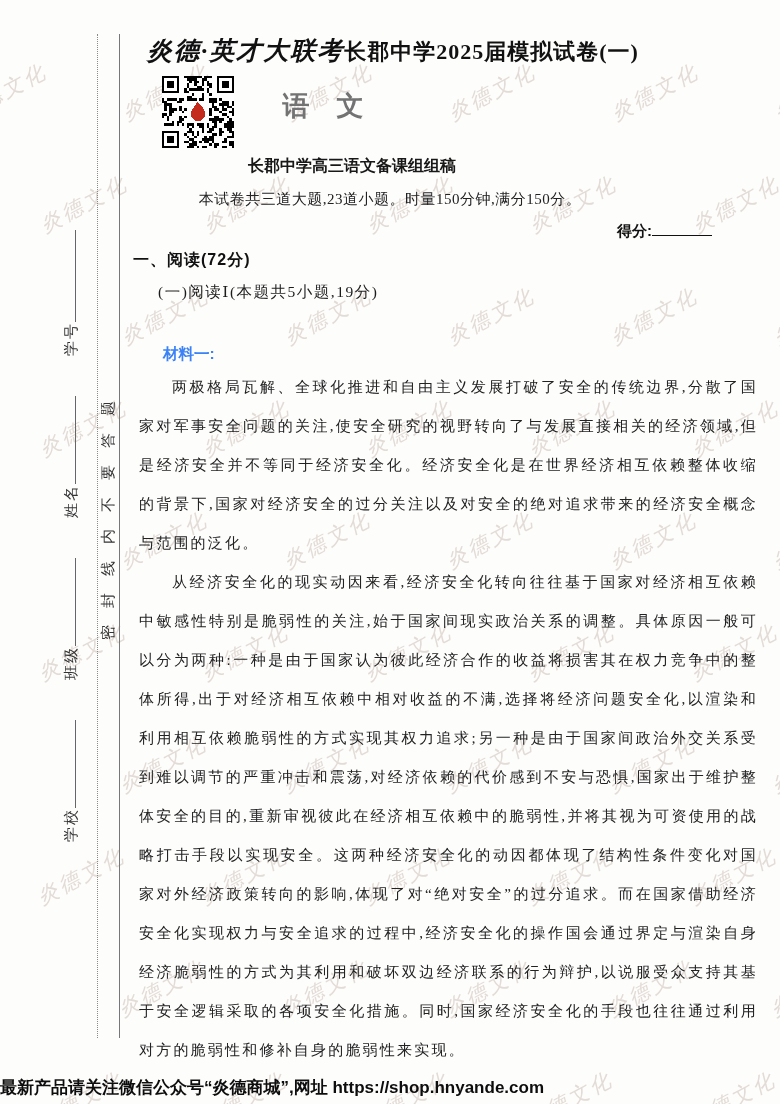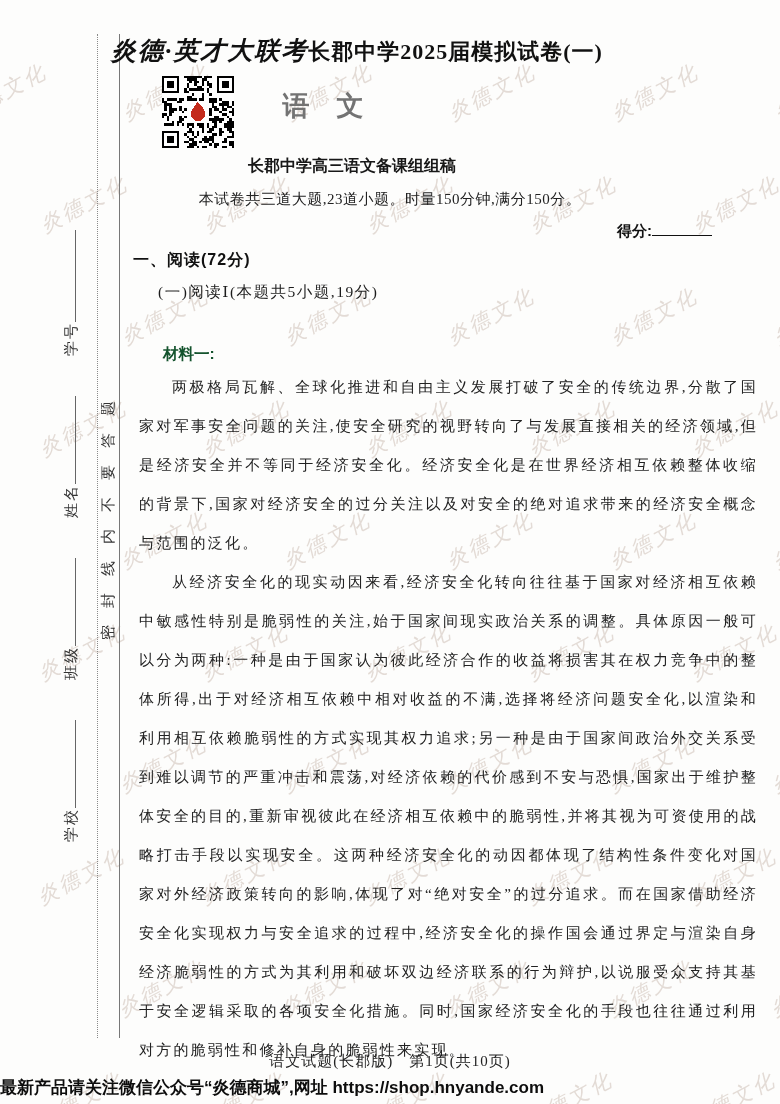--- a/index.html
+++ b/index.html
@@ -50,21 +50,21 @@
     position:absolute;left:0;top:0;
     transform:translate(99px,640px) rotate(-90deg);
     transform-origin:0 0;
     width:270px;height:22px;
     font-size:15px;letter-spacing:17px;color:#333;
     white-space:nowrap;
   }
   
   .title{
     position:absolute;top:34px;left:0;width:714px;
-    text-align:center;white-space:nowrap;
+    text-align:center;white-space:nowrap;padding-left:36px;
   }
   .title .series{
     font-size:25px;font-weight:bold;font-style:italic;
     letter-spacing:2px;color:#111;
   }
   .title .title-rest{
     font-size:22px;font-weight:600;letter-spacing:1px;color:#111;
   }
   .qr{position:absolute;left:162px;top:76px;width:72px;height:72px;}
   .subject{
@@ -101,21 +101,21 @@
     position:absolute;left:133px;top:282px;
     font-size:15.5px;letter-spacing:1.5px;color:#1c1c1c;margin-left:25px;
   }
   .part-instruction{
     position:absolute;left:163px;top:314px;
     font-size:15px;letter-spacing:1.5px;color:#1c1c1c;
   }
   .material-label{
     position:absolute;left:163px;top:344px;
     font-family:"Liberation Sans","DejaVu Sans",sans-serif;
-    font-weight:bold;font-size:15.5px;color:#14532d;
+    font-weight:bold;font-size:15.5px;color:#3b82f6;
   }
   .body-text{
     position:absolute;left:139px;right:22px;top:368px;
     font-size:15px;line-height:39px;
     letter-spacing:2.2px;
     text-align:justify;text-justify:inter-character;
     color:#222;
   }
   .body-text p{margin:0;text-indent:2.2em;}
   
@@ -467,16 +467,15 @@
 
   <div class="sec-heading">一、阅读(72分)</div>
   <div class="part-heading">(一)阅读Ⅰ(本题共5小题,19分)</div>
   <div class="material-label">材料一:</div>
 
   <div class="body-text">
     <p>两极格局瓦解、全球化推进和自由主义发展打破了安全的传统边界,分散了国家对军事安全问题的关注,使安全研究的视野转向了与发展直接相关的经济领域,但是经济安全并不等同于经济安全化。经济安全化是在世界经济相互依赖整体收缩的背景下,国家对经济安全的过分关注以及对安全的绝对追求带来的经济安全概念与范围的泛化。</p>
     <p>从经济安全化的现实动因来看,经济安全化转向往往基于国家对经济相互依赖中敏感性特别是脆弱性的关注,始于国家间现实政治关系的调整。具体原因一般可以分为两种:一种是由于国家认为彼此经济合作的收益将损害其在权力竞争中的整体所得,出于对经济相互依赖中相对收益的不满,选择将经济问题安全化,以渲染和利用相互依赖脆弱性的方式实现其权力追求;另一种是由于国家间政治外交关系受到难以调节的严重冲击和震荡,对经济依赖的代价感到不安与恐惧,国家出于维护整体安全的目的,重新审视彼此在经济相互依赖中的脆弱性,并将其视为可资使用的战略打击手段以实现安全。这两种经济安全化的动因都体现了结构性条件变化对国家对外经济政策转向的影响,体现了对“绝对安全”的过分追求。而在国家借助经济安全化实现权力与安全追求的过程中,经济安全化的操作国会通过界定与渲染自身经济脆弱性的方式为其利用和破坏双边经济联系的行为辩护,以说服受众支持其基于安全逻辑采取的各项安全化措施。同时,国家经济安全化的手段也往往通过利用对方的脆弱性和修补自身的脆弱性来实现。</p>
   </div>
 
-  <div class="page-info">语文试题(长郡版)　第1页(共10页)</div>
   <div class="promo">最新产品请关注微信公众号“炎德商城”,网址 https://shop.hnyande.com</div>
 
 </div>
 
 </body></html>

